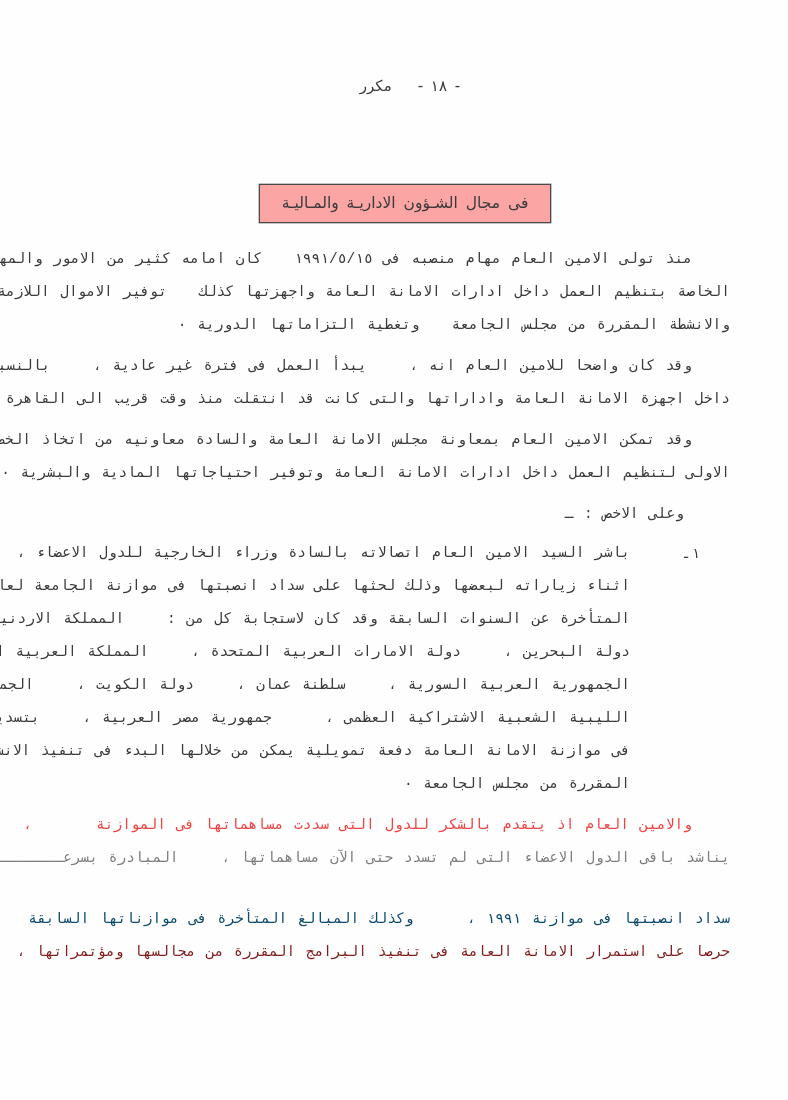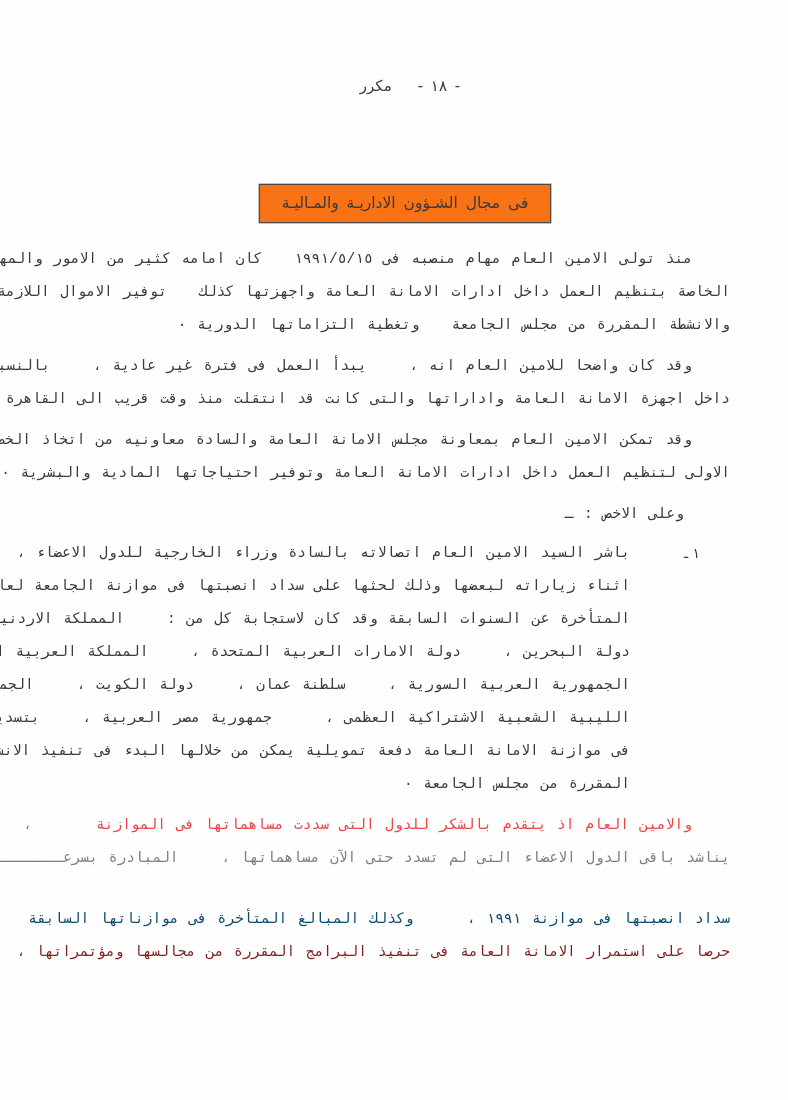--- a/index.html
+++ b/index.html
@@ -29,21 +29,21 @@
   }
   .title-box {
     width: fit-content;
     margin: 0 auto 20px auto;
     transform: translateX(11px);
     border: 1.6px solid #4a4a4a;
     box-shadow: 0 0 0 0.5px #8a8a8a;
     padding: 9px 22px 10px 22px;
     font-size: 15.5px;
     word-spacing: 3px;
-    background: #f97316;
+    background: #fca5a5;
   }
   .body-text { }
   .line {
     white-space: pre;
     font-size: 14.5px;
     line-height: 33px;
     height: 33px;
     word-spacing: 2px;
     font-family: Liberation Mono, monospace;
   }

